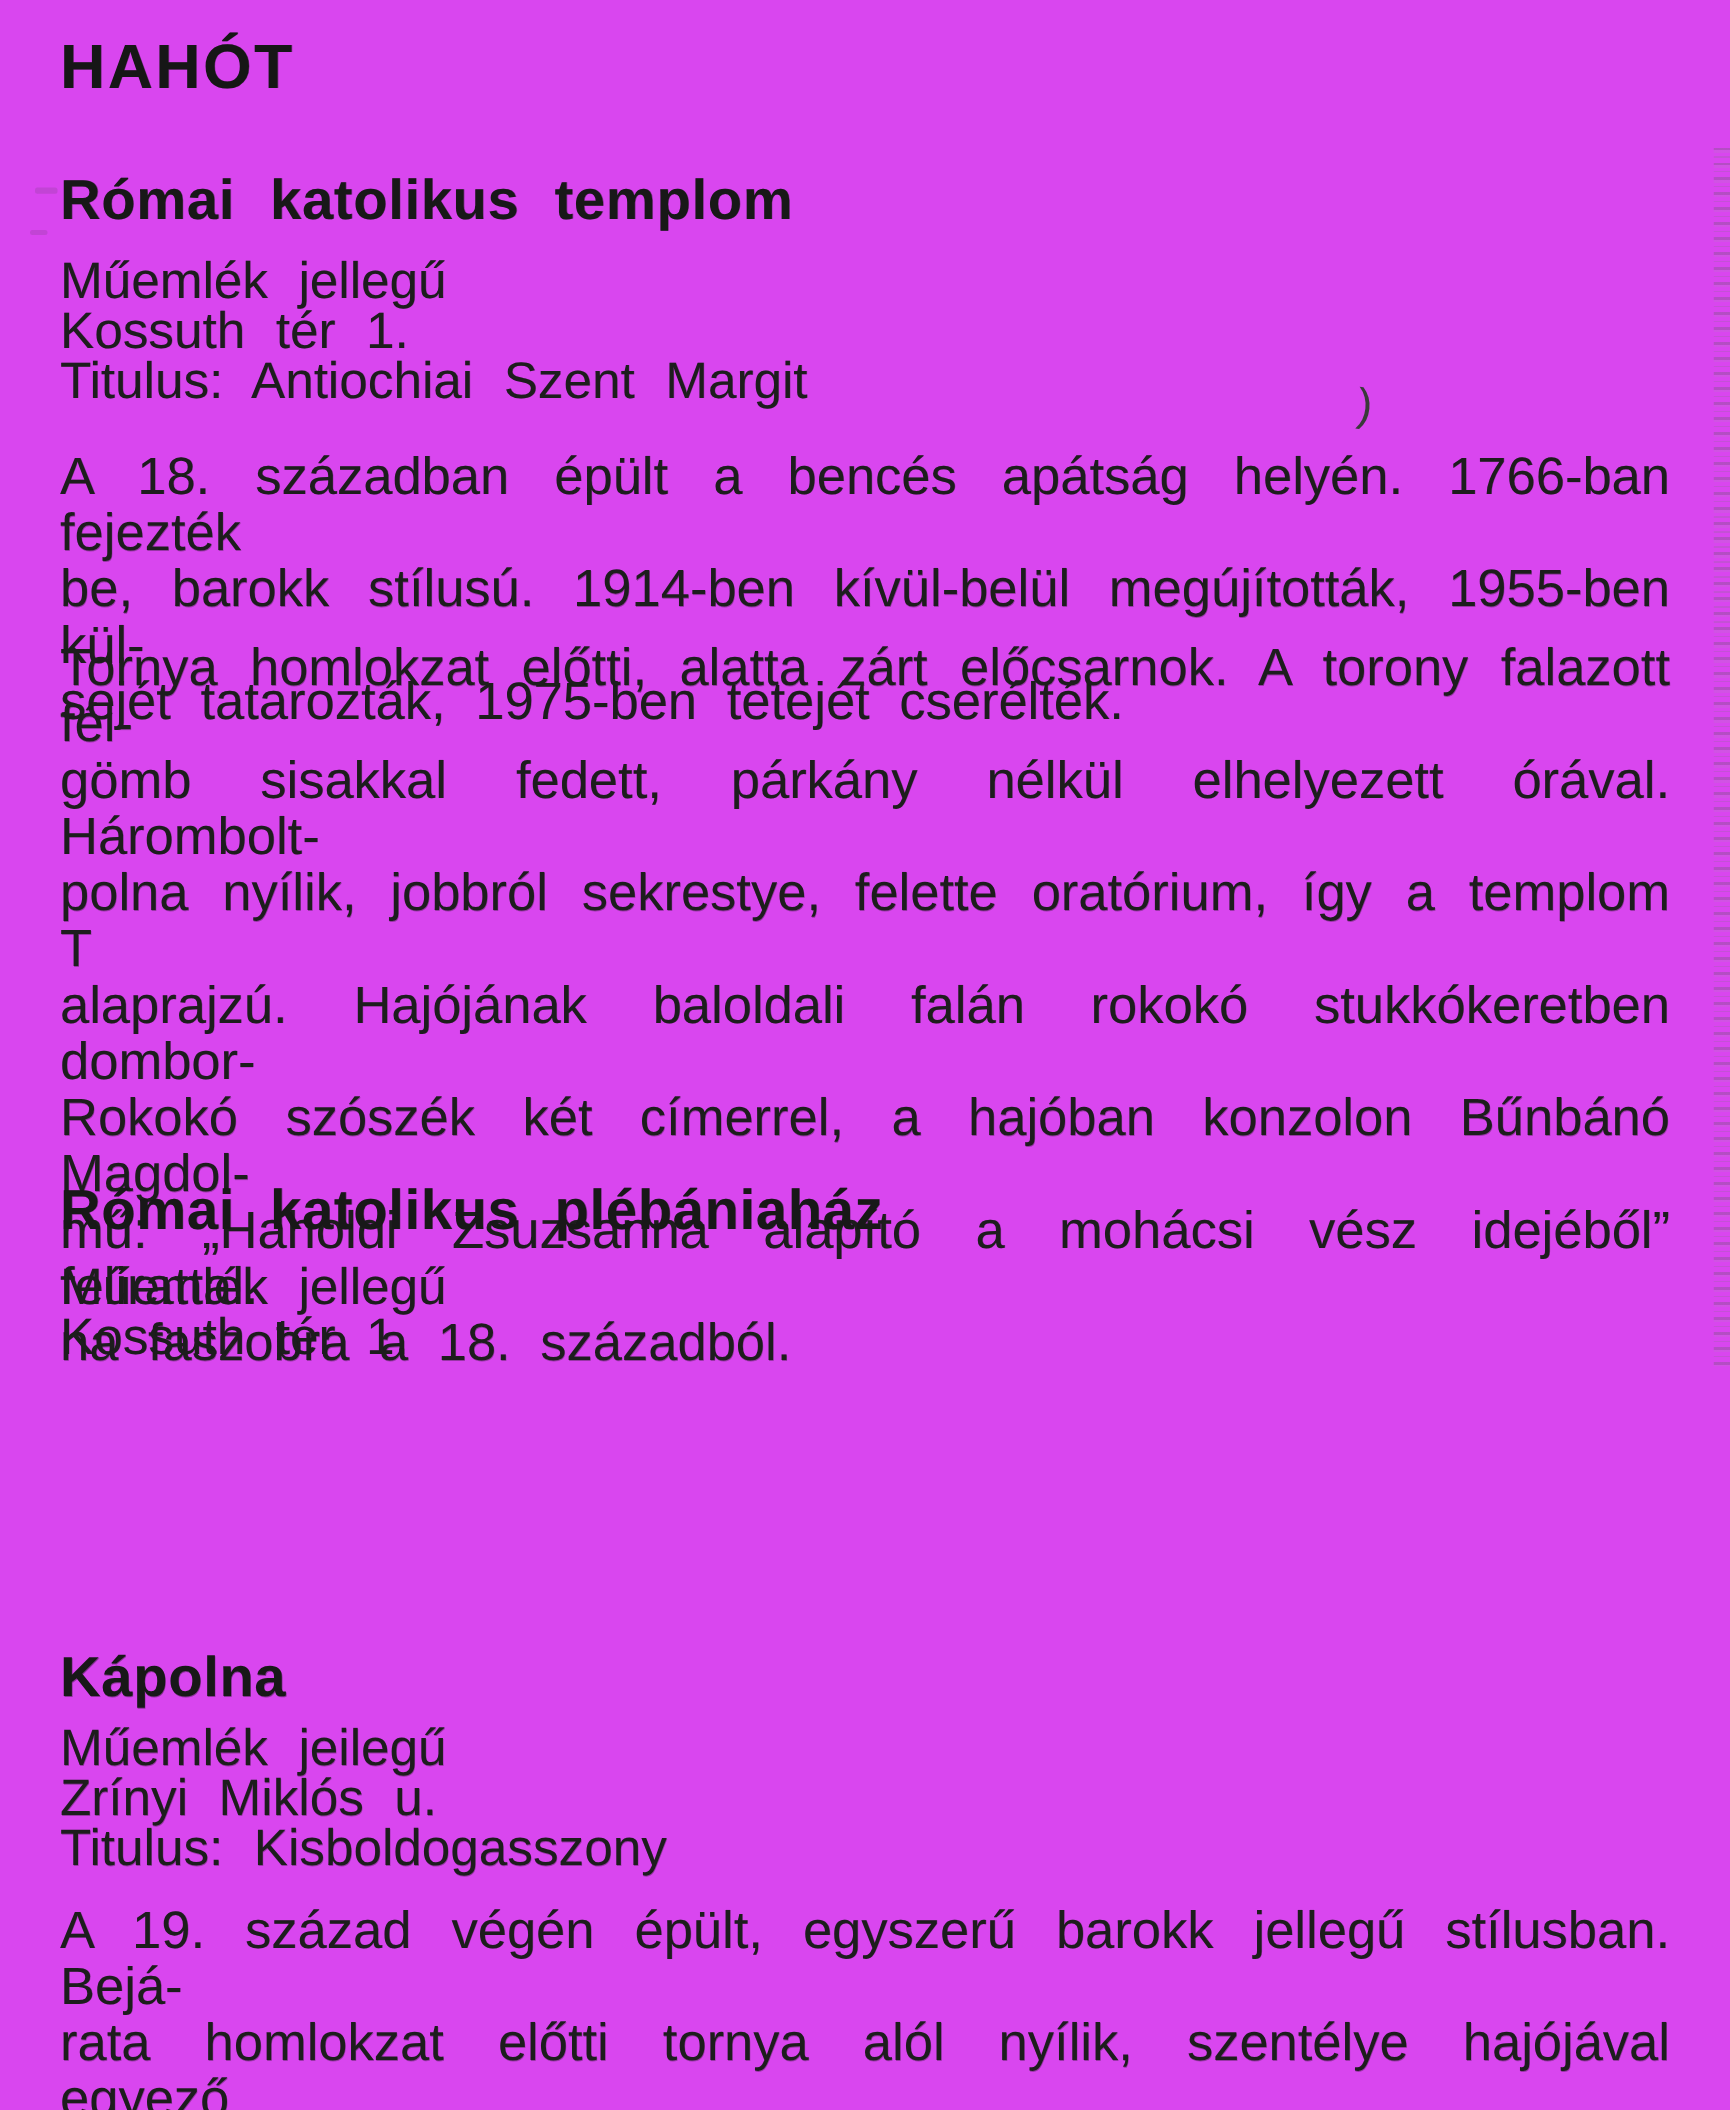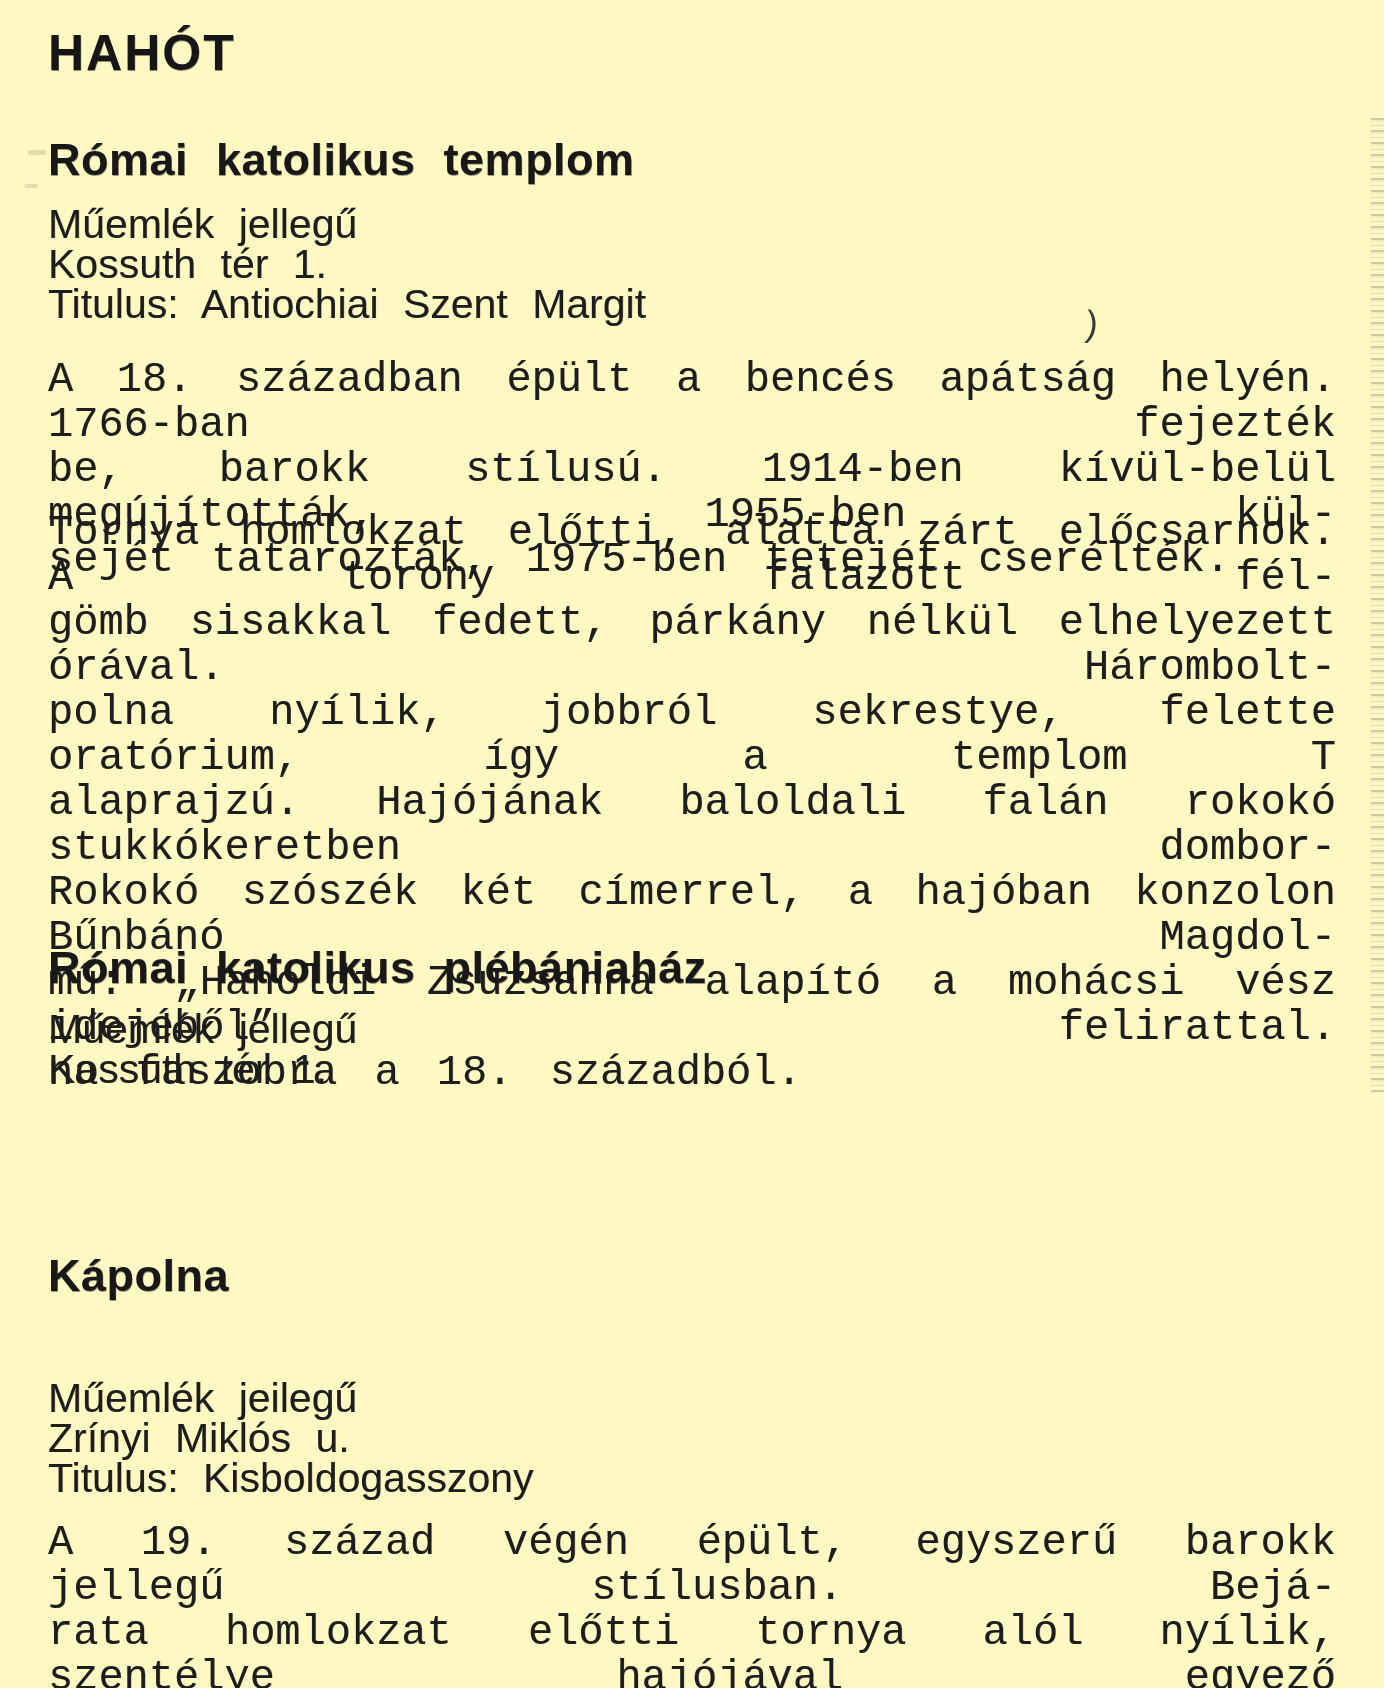--- a/index.html
+++ b/index.html
@@ -1,45 +1,45 @@
 <!DOCTYPE html>
 <html><head>
 <meta charset="utf-8">
 <style>
   html,body{margin:0;padding:0;background:#ffffff;}
   .page{
     position:relative;
     width:1384px;height:1688px;
-    background:#fef9c3;
+    background:#d946ef;
     font-family:"Liberation Sans","DejaVu Sans",sans-serif;
     color:#1d1d1d;
     overflow:hidden;
   }
   .blk{position:absolute;left:48px;width:1288px;}
   .doc-title{
     top:24px;margin:0;
     font-size:50px;font-weight:700;letter-spacing:2px;
     color:#161616;
     text-shadow:0.5px 0.5px 0 rgba(20,20,20,.45);
   }
   .hd{
     margin:0;
     font-size:45px;font-weight:700;
     word-spacing:15px;letter-spacing:.5px;
     color:#181818;
     text-shadow:0.5px 0.5px 0 rgba(20,20,20,.4);
   }
   #h1{top:134px;}
   #h2{top:942px;}
-  #h3{top:1250px;}
+  #h3{top:1316px;}
   .meta{font-size:41px;line-height:40px;word-spacing:13px;}
   #meta1{top:204px;}
   #meta2{top:1009px;}
   #meta3{top:1378px;}
-  .para{font-size:42px;line-height:45px;word-spacing:12px;font-family:Liberation Mono, monospace;}
+  .para{font-size:42px;line-height:45px;word-spacing:12px;}
   #para1{top:358px;}
   #para2{top:511px;}
   #para3{top:1128px;}
   #para4{top:1521px;}
   .line{white-space:normal;text-shadow:0.4px 0.4px 0 rgba(25,25,25,.35);}
   .line.j{text-align:justify;text-align-last:justify;}
   .line.l{text-align:left;}
   .speck{
     position:absolute;left:1086px;top:303px;
     font-size:36px;color:#3a3a3a;

